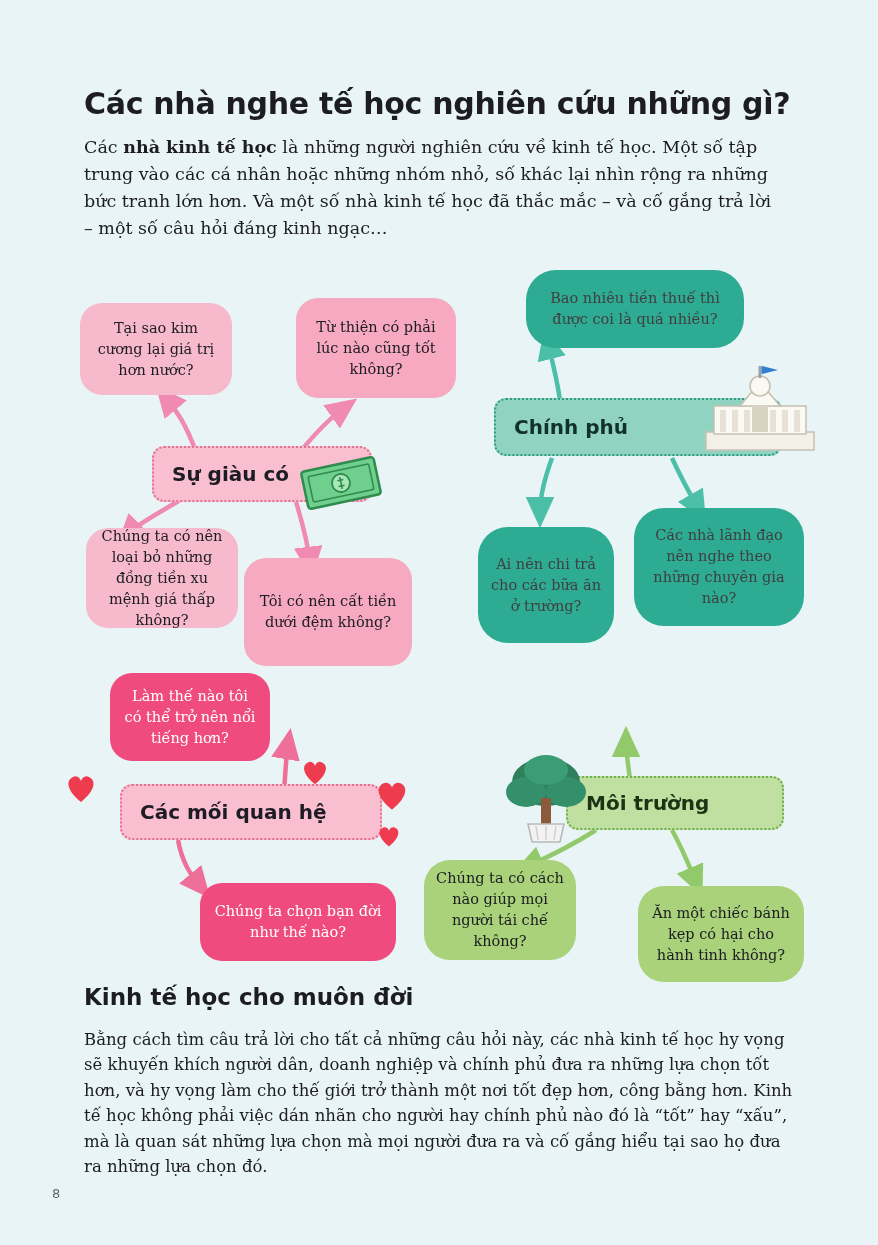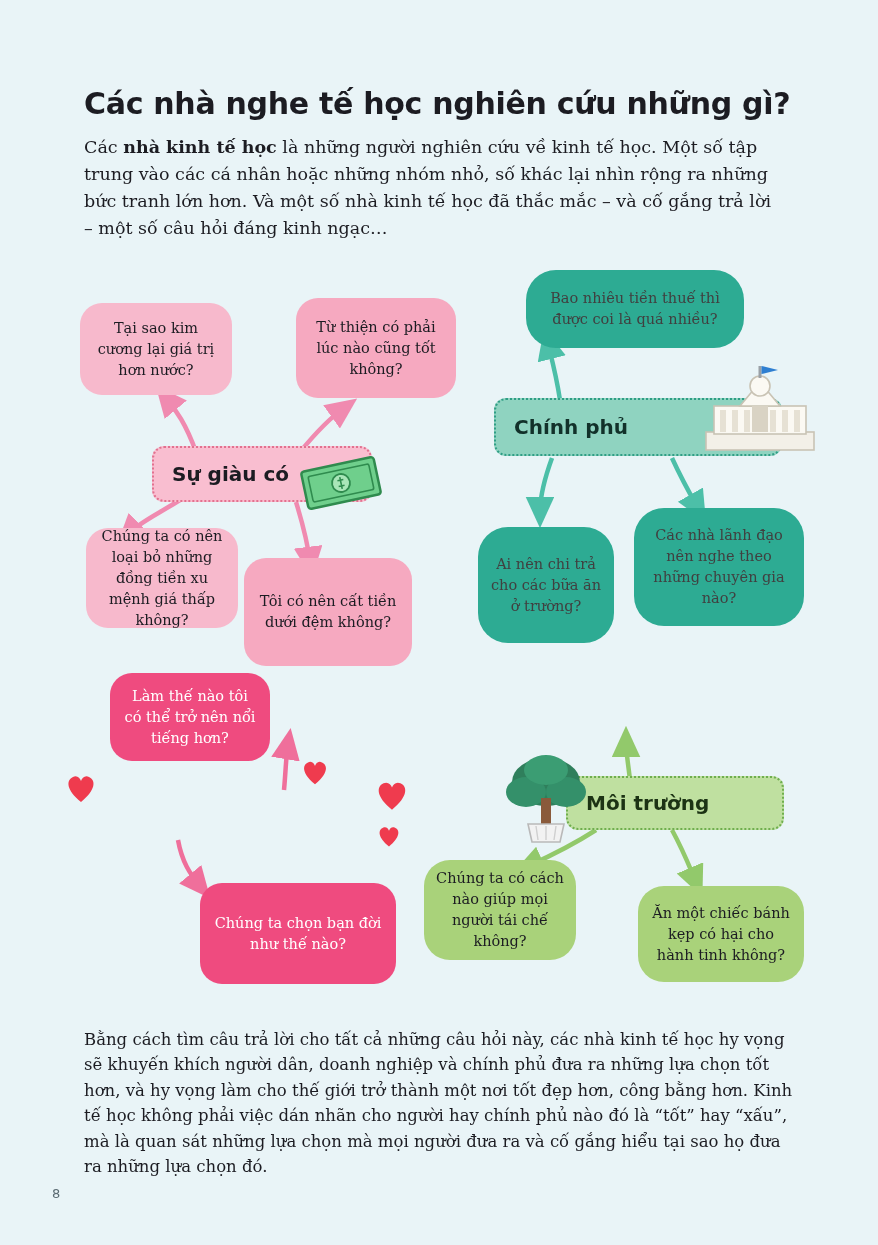--- a/index.html
+++ b/index.html
@@ -199,21 +199,21 @@
   </div>
 
   <div class="bubble pink-mid" style="left:244px; top:558px; width:168px; height:108px;">
     <span>Tôi có nên cất tiền dưới đệm không?</span>
   </div>
 
   <div class="bubble pink-deep" style="left:110px; top:662px; width:160px; height:88px;">
     <span>Làm thế nào tôi có thể trở nên nổi tiếng hơn?</span>
   </div>
 
-  <div class="bubble pink-deep" style="left:200px; top:872px; width:196px; height:101px;">
+  <div class="bubble pink-deep" style="left:200px; top:872px; width:196px; height:78px;">
     <span>Chúng ta chọn bạn đời như thế nào?</span>
   </div>
 
   <div class="bubble teal" style="left:526px; top:270px; width:218px; height:78px;">
     <span>Bao nhiêu tiền thuế thì được coi là quá nhiều?</span>
   </div>
 
   <div class="bubble teal" style="left:478px; top:512px; width:136px; height:116px;margin-top:15px;">
     <span>Ai nên chi trả cho các bữa ăn ở trường?</span>
   </div>
@@ -259,20 +259,23 @@
       <rect x="82" y="50" width="6" height="22"></rect>
       <rect x="94" y="50" width="6" height="22"></rect>
     </g>
     <path d="M40 46 L60 22 L80 46 Z" fill="#fbf9f3" stroke="#c9c3b4" stroke-width="1.6"></path>
     <rect x="52" y="46" width="16" height="26" fill="#d9d3c4"></rect>
     <circle cx="60" cy="26" r="10" fill="#fbf9f3" stroke="#c9c3b4" stroke-width="1.6"></circle>
     <rect x="58.5" y="6" width="3" height="12" fill="#9aa0a6"></rect>
     <path d="M61.5 6 L78 10 L61.5 14 Z" fill="#2f7fd1"></path>
   </svg>
 
+  <div class="banner relations" style="left:120px; top:784px; width:262px; height:56px;">
+    <span class="banner-label">Các mối quan hệ</span>
+  </div>
 
   <svg class="art" style="left:64px; top:772px;" width="34" height="32" viewBox="0 0 34 32">
     <path d="M17 30 C2 18 2 8 9 5 C13 3 16 6 17 9 C18 6 21 3 25 5 C32 8 32 18 17 30 Z" fill="#ef3b4e"></path>
   </svg>
   <svg class="art" style="left:300px; top:758px;" width="30" height="28" viewBox="0 0 34 32">
     <path d="M17 30 C2 18 2 8 9 5 C13 3 16 6 17 9 C18 6 21 3 25 5 C32 8 32 18 17 30 Z" fill="#ef3b4e"></path>
   </svg>
   <svg class="art" style="left:374px; top:778px;" width="36" height="34" viewBox="0 0 34 32">
     <path d="M17 30 C2 18 2 8 9 5 C13 3 16 6 17 9 C18 6 21 3 25 5 C32 8 32 18 17 30 Z" fill="#ef3b4e"></path>
   </svg>
@@ -287,16 +290,17 @@
   <svg class="art" style="left:500px; top:748px;" width="92" height="96" viewBox="0 0 92 96">
     <ellipse cx="46" cy="34" rx="34" ry="24" fill="#2f7f5c"></ellipse>
     <ellipse cx="26" cy="44" rx="20" ry="15" fill="#34906a"></ellipse>
     <ellipse cx="66" cy="44" rx="20" ry="15" fill="#34906a"></ellipse>
     <ellipse cx="46" cy="22" rx="22" ry="15" fill="#3b9d73"></ellipse>
     <rect x="41" y="50" width="10" height="26" fill="#8a5a3b"></rect>
     <path d="M28 76 L64 76 L60 94 L32 94 Z" fill="#f2f2f2" stroke="#b9b9b9" stroke-width="1.6"></path>
     <path d="M36 78 L38 92 M46 78 L46 92 M56 78 L54 92" stroke="#cfcfcf" stroke-width="1.4"></path>
   </svg>
 
+  <h2 class="subtitle">Kinh tế học cho muôn đời</h2>
   <p class="closing">Bằng cách tìm câu trả lời cho tất cả những câu hỏi này, các nhà kinh tế học hy vọng sẽ khuyến khích người dân, doanh nghiệp và chính phủ đưa ra những lựa chọn tốt hơn, và hy vọng làm cho thế giới trở thành một nơi tốt đẹp hơn, công bằng hơn. Kinh tế học không phải việc dán nhãn cho người hay chính phủ nào đó là “tốt” hay “xấu”, mà là quan sát những lựa chọn mà mọi người đưa ra và cố gắng hiểu tại sao họ đưa ra những lựa chọn đó.</p>
 
   <div class="page-number">8</div>
 </div>
 
 </body></html>

